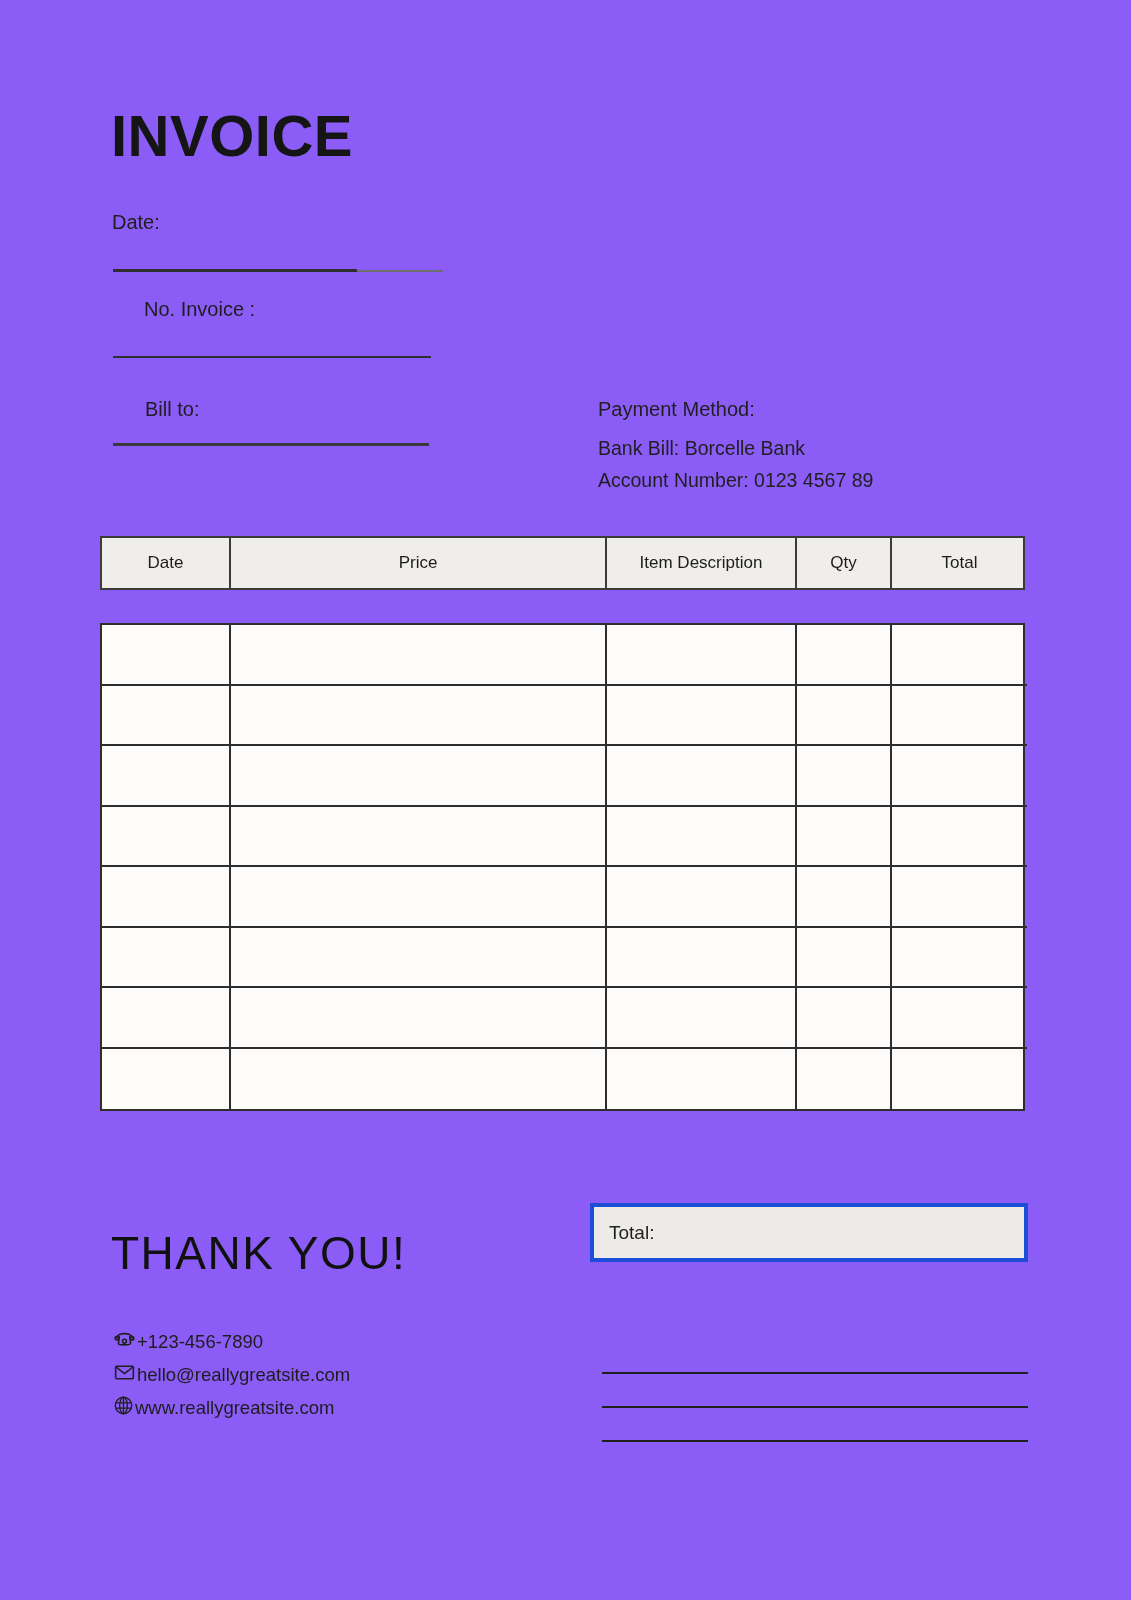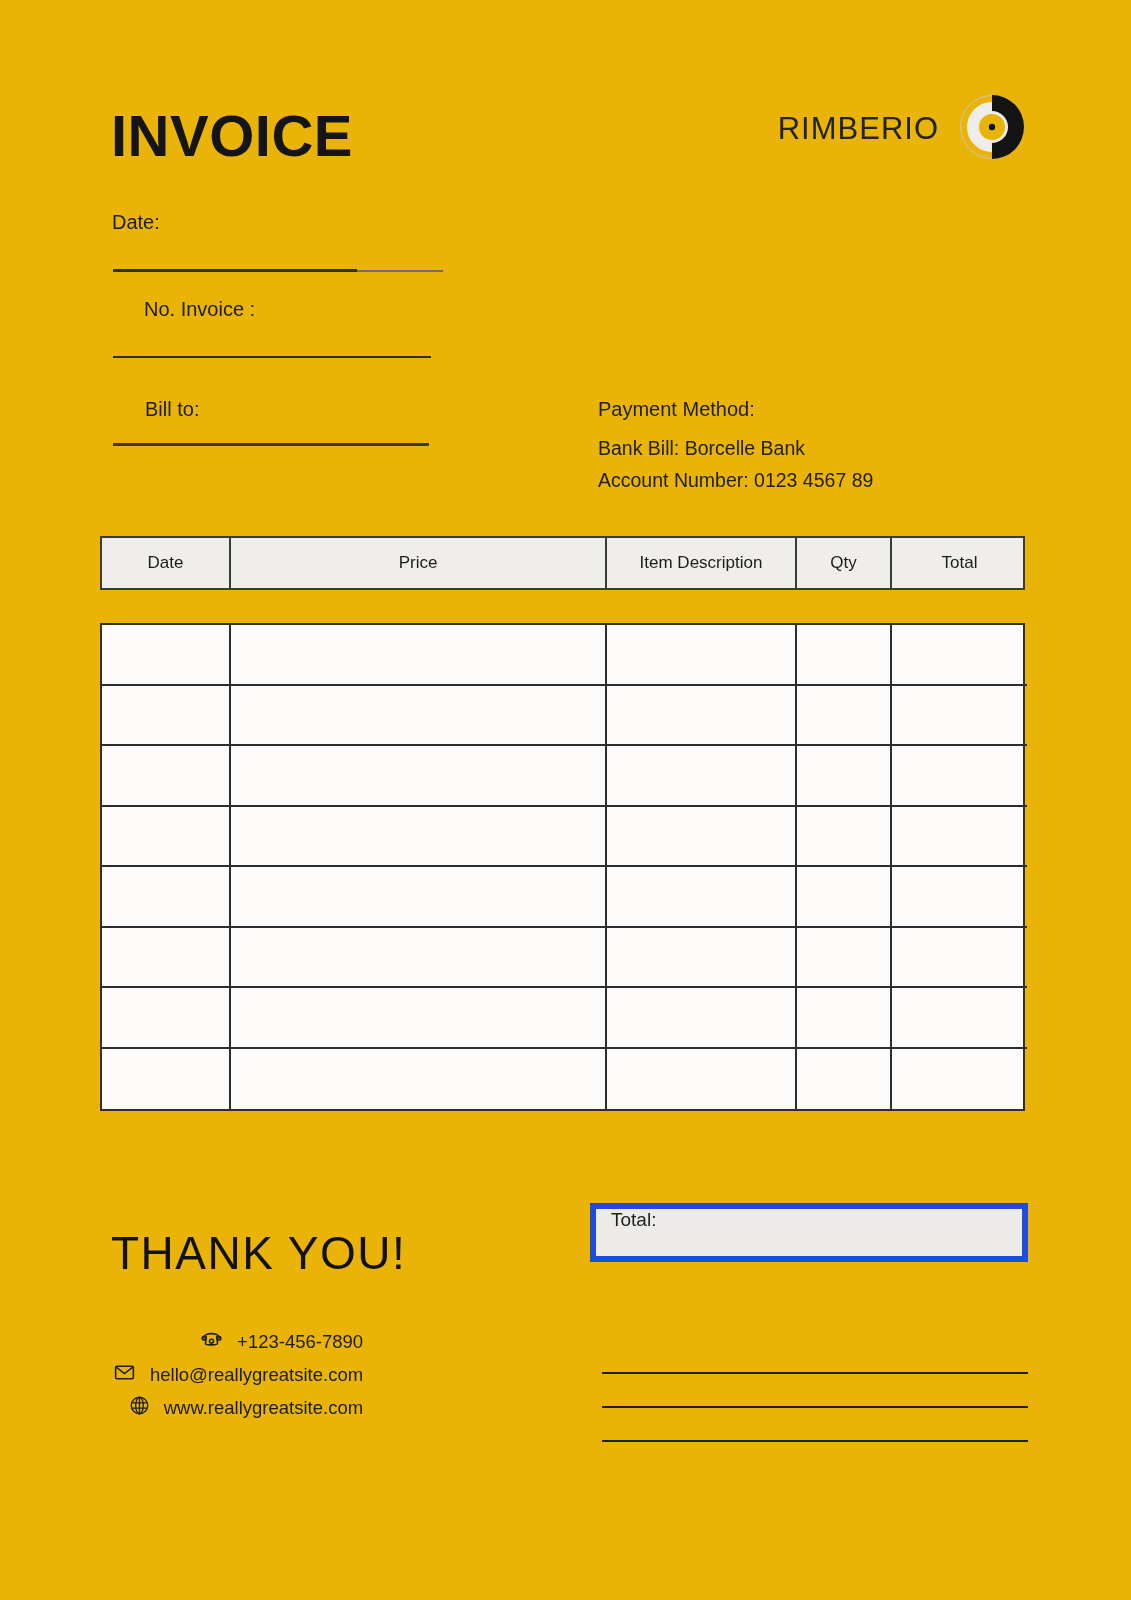--- a/index.html
+++ b/index.html
@@ -1,19 +1,19 @@
 <!DOCTYPE html>
 <html><head>
 <meta charset="utf-8">
 <style>
   * { margin:0; padding:0; box-sizing:border-box; }
   html,body { background:#e8e8e8; }
   .page {
     position:relative; width:1131px; height:1600px; margin:0 auto;
-    background:#eab308; overflow:hidden;
+    background:#8b5cf6; overflow:hidden;
     font-family:"Liberation Sans", sans-serif; color:#1f1f1f;
   }
   .abs { position:absolute; }
 
   .invoice-title { left:111px; top:102px; font-size:58px; font-weight:800; letter-spacing:0.5px; color:#151515; }
 
   .brand { right:106px; top:94px; display:flex; align-items:center; gap:20px; }
   .brand-name { font-size:31px; font-weight:400; letter-spacing:1px; color:#242424; }
 
   .field-label { font-size:20px; color:#1e1e1e; }
@@ -42,49 +42,38 @@
     grid-auto-rows:1fr; border:2px solid #2e2e2e; background:#fdfcfa;
   }
   .tbl-body .bcell { border-right:2px solid #2e2e2e; border-bottom:2px solid #2e2e2e; }
   .tbl-body .bcell.col-last { border-right:none; }
   .tbl-body .bcell.row-last { border-bottom:none; }
 
   .thank-you { left:111px; top:1189px; font-size:46px; font-weight:400; letter-spacing:1.5px; color:#111;margin-top:37px; }
 
   .total-box {
     left:590px; top:1203px; width:438px; height:59px;
-    background:#edebe7; border:6px solid #1d4ed8;
-    display:flex; align-items:flex-start; padding-left:15px; font-size:19px; color:#1f1f1f;
+    background:#edebe7; border:4px solid #1d4ed8;
+    display:flex; align-items:center; padding-left:15px; font-size:19px; color:#1f1f1f;
   }
 
   .contacts { left:112px; top:1330px; display:flex; flex-direction:column; gap:10px; }
-  .contact-row { display:flex; align-items:center; gap:13px; height:23px;justify-content:flex-end; }
+  .contact-row { display:flex; align-items:center; height:23px; }
   .contact-row .txt { font-size:18.5px; color:#1d1d1d; }
 
   .sig-lines { left:602px; top:1372px; width:426px; display:flex; flex-direction:column; }
   .sig-line { width:426px; height:2px; background:#1f1f1f; margin-bottom:32px; }
 </style>
 </head>
 <body>
 
 <div class="page">
 
   <div class="abs invoice-title">INVOICE</div>
 
-  <div class="abs brand">
-    <span class="brand-name">RIMBERIO</span>
-    <span>
-      <svg width="66" height="66" viewBox="0 0 66 66">
-        <circle cx="33" cy="33" r="31.5" fill="none" stroke="#c8c6c3" stroke-width="1"></circle>
-        <circle cx="33" cy="33" r="19" fill="none" stroke="#efede9" stroke-width="12"></circle>
-        <circle cx="33" cy="33" r="3.2" fill="#111"></circle>
-        <path d="M33 1 A32 32 0 0 1 33 65 L33 49 A16 16 0 0 0 33 17 Z" fill="#141414"></path>
-      </svg>
-    </span>
-  </div>
 
   <div class="abs field-label" style="left:112px; top:211px;">Date:</div>
   <div class="hline" style="left:113px; top:270px; width:330px; height:2px; background:#6e6e6e;"></div>
   <div class="hline" style="left:113px; top:269px; width:244px; height:3px;"></div>
 
   <div class="abs field-label" style="left:112px; top:298px;margin-left:32px;">No. Invoice :</div>
   <div class="hline" style="left:113px; top:356px; width:318px; height:2px;"></div>
 
   <div class="abs field-label" style="left:112px; top:398px;margin-left:33px;">Bill to:</div>
   <div class="hline" style="left:113px; top:443px; width:316px; height:2.5px; background:#3a3a3a;"></div>

